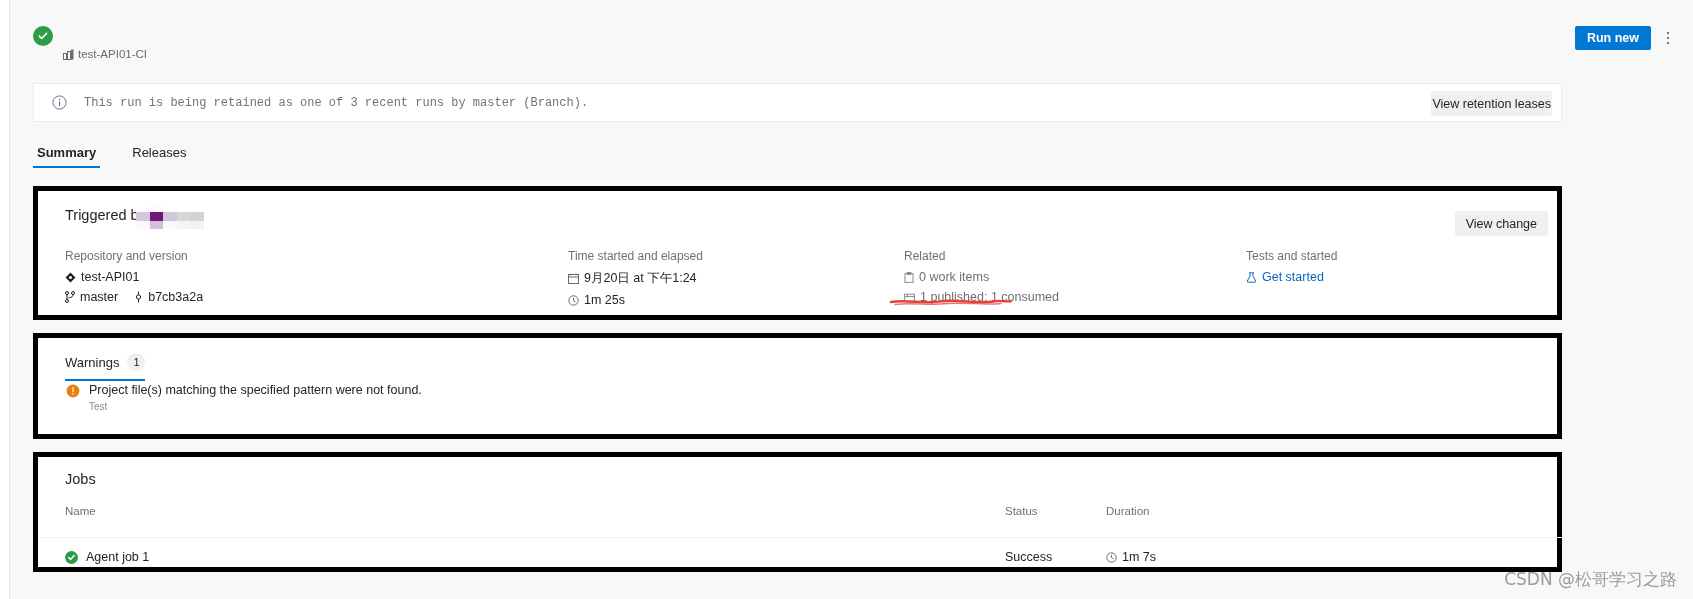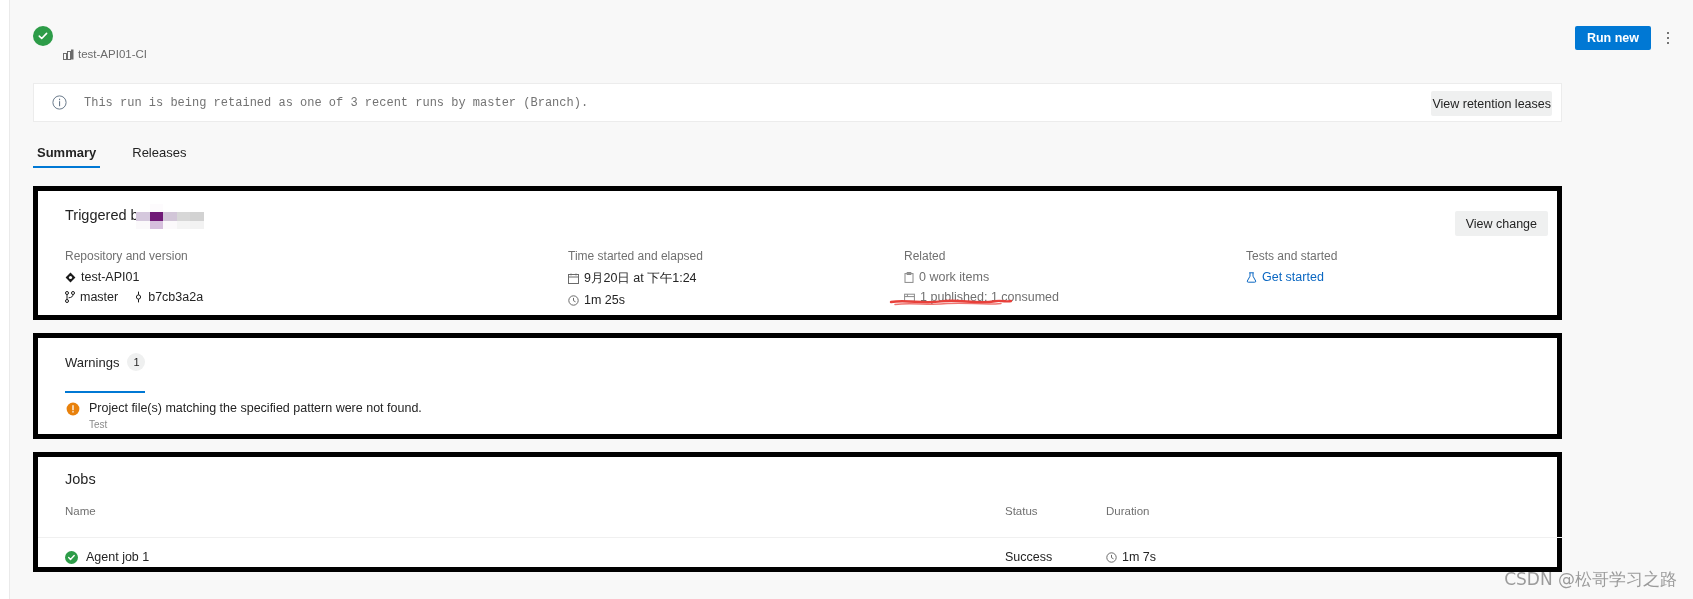--- a/index.html
+++ b/index.html
@@ -189,35 +189,35 @@
     position: absolute;
     left: 878px; top: 296px;
     width: 124px; height: 12px;
     pointer-events: none;
   }
 
   
   .warn-tab-wrap {
     position: absolute; left: 27px; top: 15px;
     display: flex; align-items: center;
-    padding-bottom: 20px;
+    padding-bottom: 8px;
     border-bottom: 2px solid #0078d4;
   }
   .warn-tab-label {
     font-size: 13px; color: #242424; white-space: nowrap;
   }
   .warn-badge {
     margin-left: 8px;
     min-width: 18px; height: 18px; padding: 0 5px;
     border-radius: 9px; background: #eff0f0;
     font-size: 11px; color: #242424;
     display: flex; align-items: center; justify-content: center;
   }
   .warn-item {
-    position: absolute; left: 28px; top: 63px;
+    position: absolute; left: 28px; top: 45px;
     display: flex; align-items: flex-start;
   }
   .warn-icon { margin-right: 9px; margin-top: 1px; display: flex; }
   .warn-msg { font-size: 12.5px; color: #242424; white-space: nowrap; }
   .warn-sub {
     font-size: 10px; color: #8a8a8a;
     margin-top: 4px; white-space: nowrap;
   }
 
   

